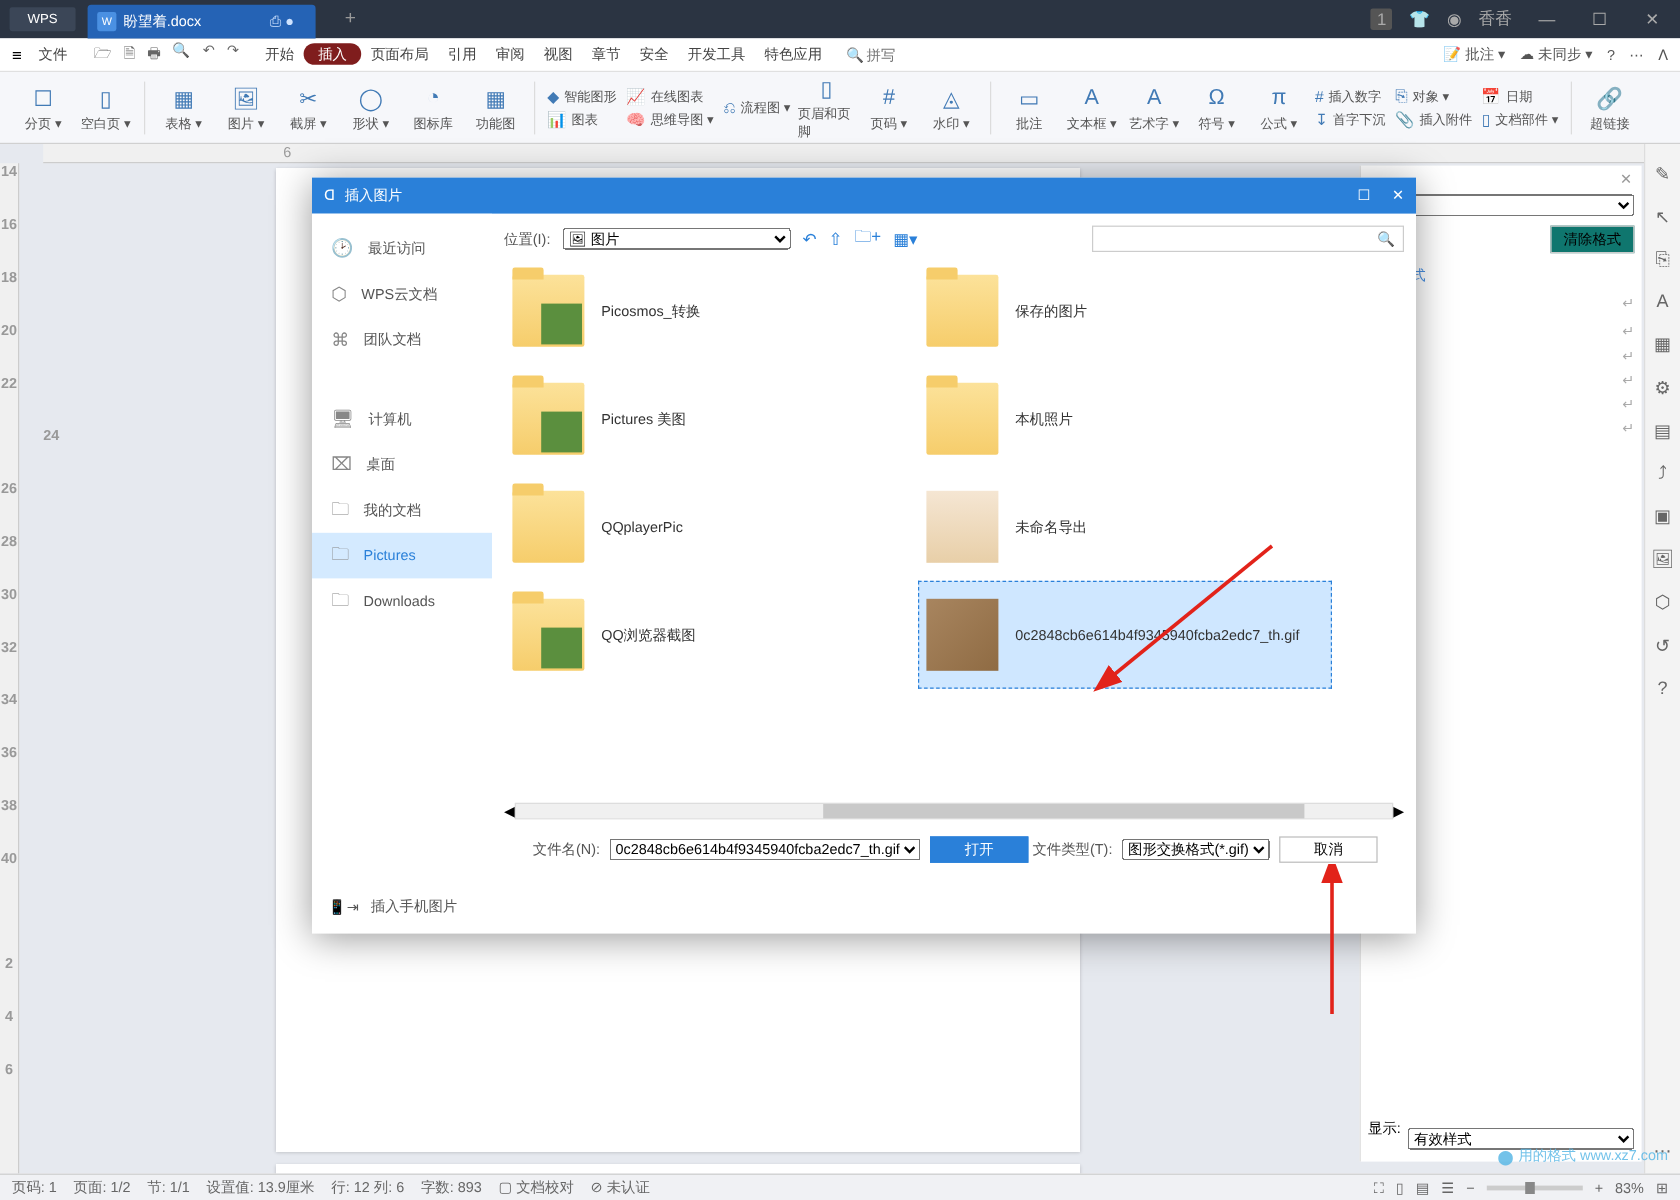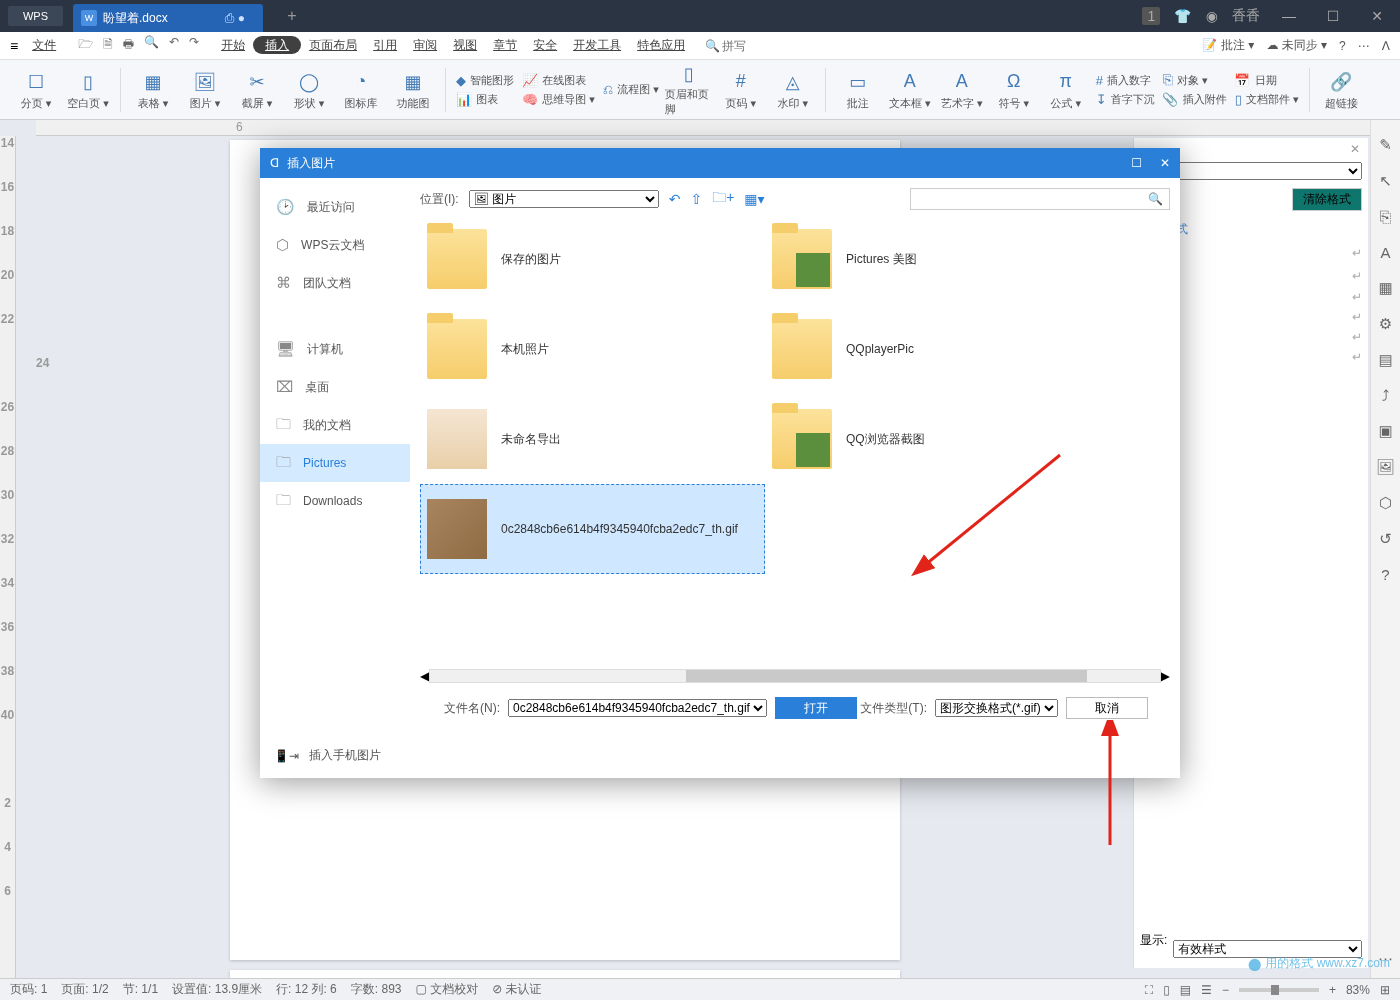--- a/index.html
+++ b/index.html
@@ -10,22 +10,22 @@
 .tab{height:28px;background:#2563b5;display:flex;align-items:center;padding:0 18px 0 8px;border-radius:3px 3px 0 0;margin-top:4px;color:#fff;font-size:12px;min-width:190px;position:relative;}
 .tab .w-ic{width:16px;height:16px;background:#4a90e2;border-radius:2px;margin-right:6px;display:inline-flex;align-items:center;justify-content:center;color:#fff;font-size:9px;}
 .tab-plus{margin-left:20px;color:#999;font-size:16px;width:18px;height:18px;display:flex;align-items:center;justify-content:center;}
 .titlebar-right{margin-left:auto;display:flex;align-items:center;gap:14px;}
 .titlebar-right span{color:#aaa;font-size:14px;}
 .win-btn{width:30px;text-align:center;}
 .badge{width:18px;height:18px;background:#555;border-radius:2px;color:#ccc;font-size:10px;display:inline-flex;align-items:center;justify-content:center;}
 
 .menubar{height:28px;background:#fff;border-bottom:1px solid #e0e0e0;display:flex;align-items:center;padding:0 10px;gap:2px;}
 .ham{font-size:14px;margin-right:4px;}
-.menubar .mi{padding:0 8px;color:#444;text-decoration:underline;}
-.menubar .mi.active{background:#404040;color:#fff;border-radius:10px;padding:2px 12px;}
+.menubar .mi{padding:0 8px;color:#444;}
+.menubar .mi.active{background:#7f1d1d;color:#fff;border-radius:10px;padding:2px 12px;}
 .qat{display:flex;gap:10px;margin:0 12px;color:#666;}
 .menubar-right{margin-left:auto;display:flex;align-items:center;gap:12px;color:#555;}
 
 .ribbon{height:60px;background:#f6f7fa;border-bottom:1px solid #d0d0d0;display:flex;align-items:center;padding:0 12px;gap:4px;}
 .rbtn{display:flex;flex-direction:column;align-items:center;justify-content:center;width:48px;height:54px;color:#555;}
 .rbtn .ric{width:26px;height:26px;display:flex;align-items:center;justify-content:center;font-size:18px;color:#417ab5;}
 .rbtn .rtx{font-size:11px;margin-top:1px;}
 .rsep{width:1px;height:44px;background:#dcdcdc;margin:0 4px;}
 .rsmall{display:flex;flex-direction:column;justify-content:center;gap:4px;margin:0 2px;}
 .rsmall .rs{display:flex;align-items:center;gap:4px;color:#555;font-size:11px;}
@@ -366,20 +366,26 @@
         <span class="tb-ic">↶</span>
         <span class="tb-ic">⇧</span>
         <span class="tb-ic">🗀+</span>
         <span class="tb-ic">▦▾</span>
         <div class="search">
           <input style="flex: 1 1 0%; border: none; outline: none;">
           <span>🔍</span>
         </div>
       </div>
       <div class="files" id="files-mount">
+        <div class="fileitem">
+            <div class="thumb folder">
+              <div style="position:absolute;right:2px;bottom:2px;width:34px;height:34px;background:#5b8f3e"></div>
+            </div>
+            <div class="fname">Picosmos_转换</div>
+          </div>
           <div class="fileitem">
             <div class="thumb folder"></div>
             <div class="fname">保存的图片</div>
           </div>
           <div class="fileitem">
             <div class="thumb folder">
               <div style="position:absolute;right:2px;bottom:2px;width:34px;height:34px;background:#5b8f3e"></div>
             </div>
             <div class="fname">Pictures 美图</div>
           </div>

